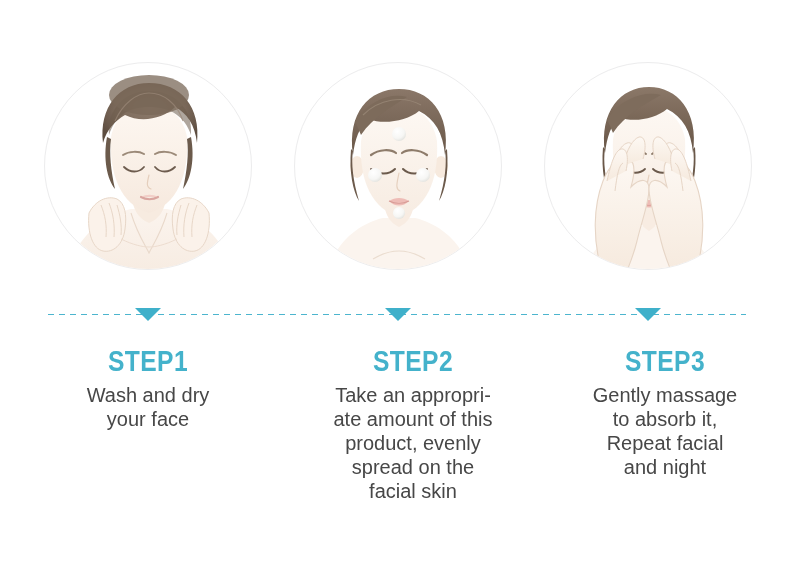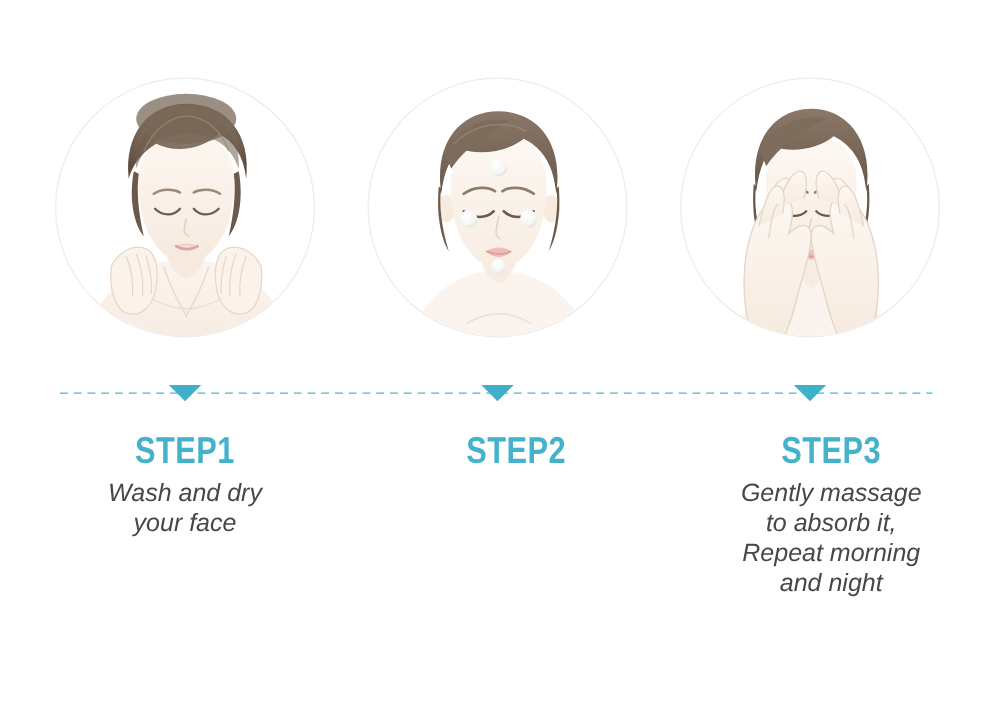--- a/index.html
+++ b/index.html
@@ -98,21 +98,20 @@
     transform-origin: center center;
     margin: 0 0 6px 0;
   }
   .step-desc {
     font-family: "Liberation Sans", sans-serif;
     font-size: 20px;
     line-height: 24px;
     color: #474747;
     margin: 0;
     white-space: pre-line;
-    font-style: italic;
   }
 </style>
 </head>
 <body>
 
 <div class="steps-row">
 
   <div class="photo-cell c1">
     <div class="photo-circle">
       <svg viewBox="0 0 208 208" xmlns="http://www.w3.org/2000/svg">
@@ -288,21 +287,26 @@
 <div class="marker m3"></div>
 
 <div class="captions">
   <div class="caption-cell c1">
     <div class="step-title">STEP1</div>
     <div class="step-desc">Wash and dry
 your face</div>
   </div>
   <div class="caption-cell c2">
     <div class="step-title">STEP2</div>
+    <div class="step-desc">Take an appropri-
+ate amount of this
+product, evenly
+spread on the
+facial skin</div>
   </div>
   <div class="caption-cell c3">
     <div class="step-title">STEP3</div>
     <div class="step-desc">Gently massage
 to absorb it,
-Repeat morning
+Repeat facial
 and night</div>
   </div>
 </div>
 
 </body></html>

